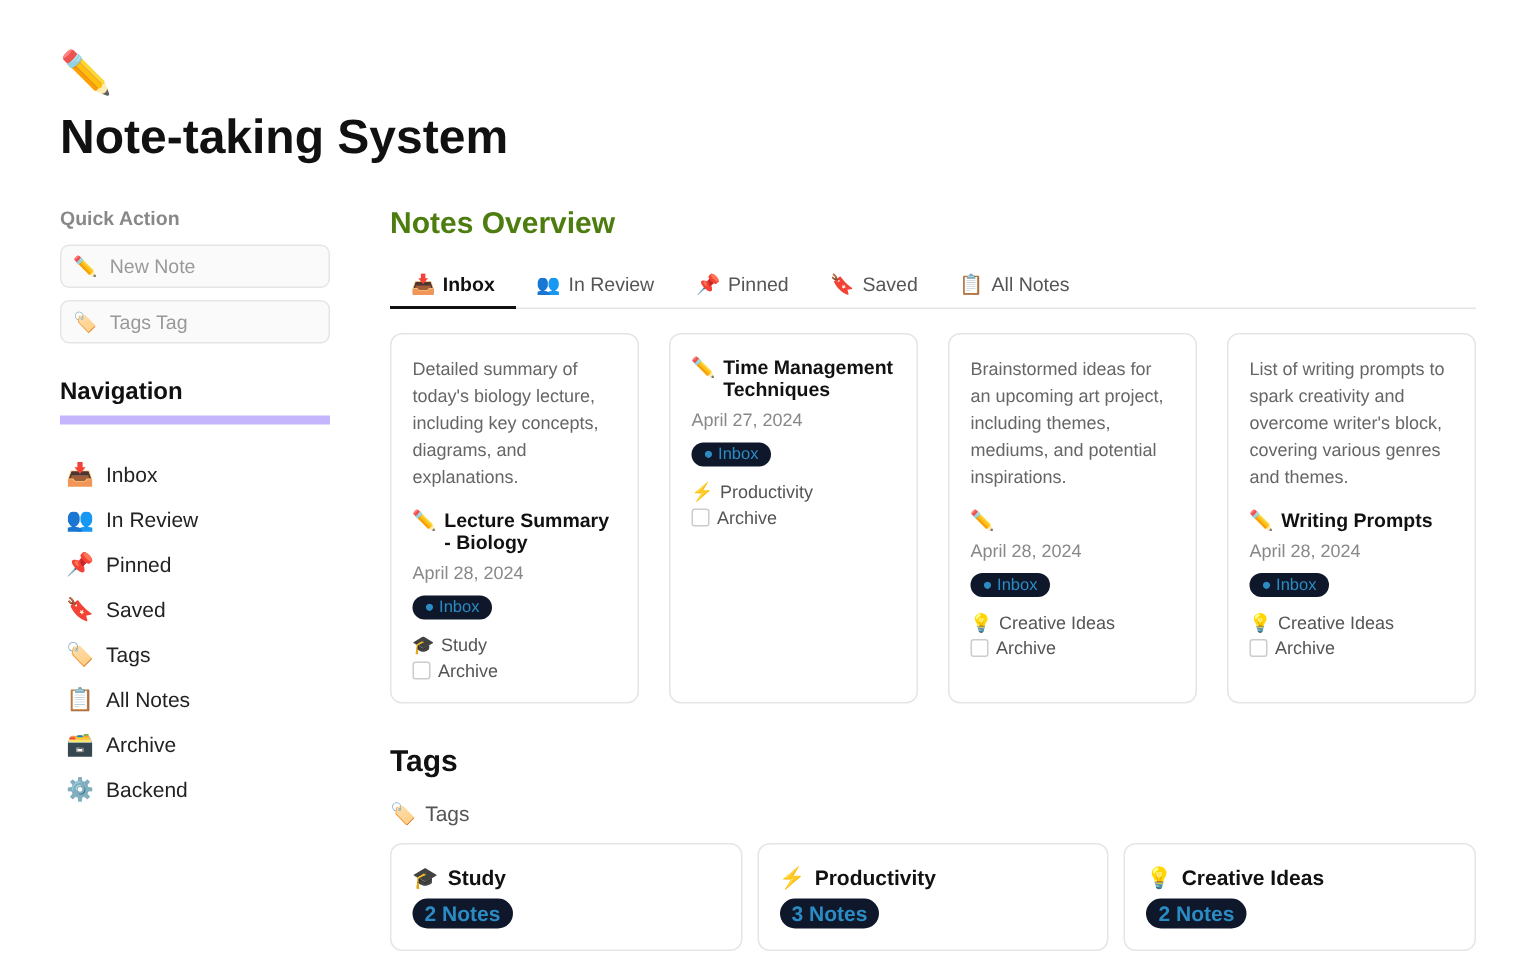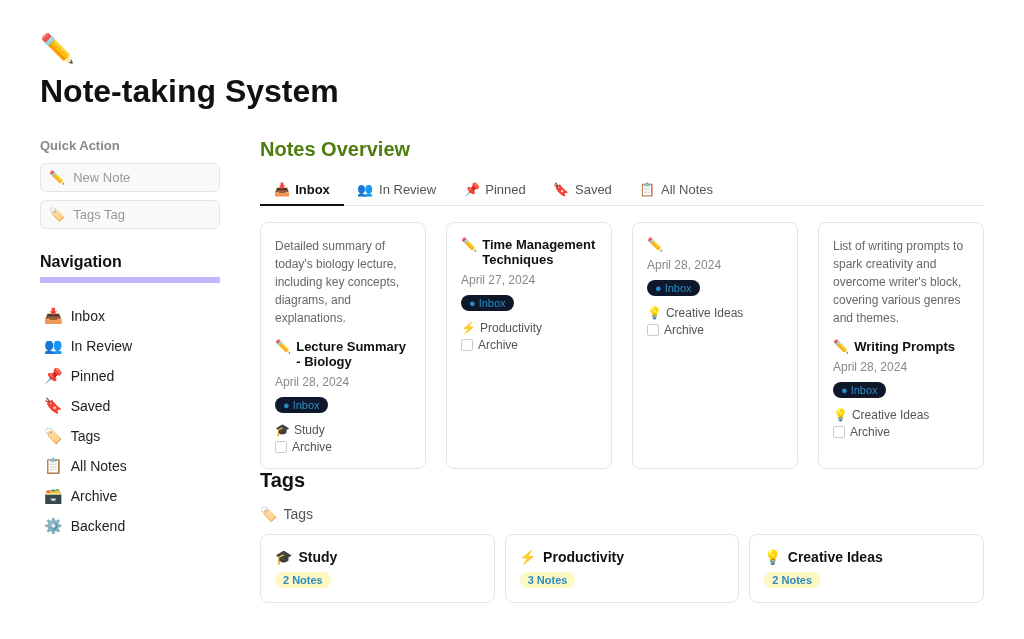--- a/index.html
+++ b/index.html
@@ -112,20 +112,21 @@
     }
     .tab.active {
       color: #111;
       border-bottom: 2px solid #111;
       font-weight: 600;
     }
     .notes-grid {
       display: grid;
       grid-template-columns: repeat(4, 1fr);
       gap: 20px;
+      margin-bottom: 28px;
     }
     .note-card {
       border: 1px solid #e5e5e5;
       border-radius: 8px;
       padding: 14px;
       background: #fff;
     }
     .note-desc {
       font-size: 12px;
       color: #666;
@@ -211,25 +212,25 @@
       display: flex;
       align-items: center;
       gap: 6px;
       font-size: 14px;
       font-weight: 600;
       color: #111;
       margin-bottom: 6px;
     }
     .tag-notes-count {
       display: inline-block;
-      background: #fef9c3;
+      background: #0f172a;
       color: #2b8cc4;
       border-radius: 10px;
       padding: 2px 8px;
-      font-size: 11px;
+      font-size: 14px;
       font-weight: 600;
     }
   </style>
 </head>
 <body>
 
 <div class="app-container">
   <div class="header">
     <span class="pencil-icon">✏️</span>
     <h1 class="app-title">Note-taking System</h1>
@@ -349,20 +350,21 @@
               <span>⚡</span>
               <span>Productivity</span>
             </div>
             <div class="archive-check">
               <span class="checkbox"></span>
               <span>Archive</span>
             </div>
           </div>
 
           <div class="note-card">
+            <div class="note-desc">Brainstormed ideas for an upcoming art project, including themes, mediums, and potential inspirations.</div>
             <div class="note-title">
               <span style="color:#2b8cc4;">✏️</span>
             </div>
             <div class="note-date">April 28, 2024</div>
             <div class="note-tags">
               <span class="tag-pill inbox">● Inbox</span>
             </div>
             <div class="note-tag-item">
               <span>💡</span>
               <span>Creative Ideas</span>

